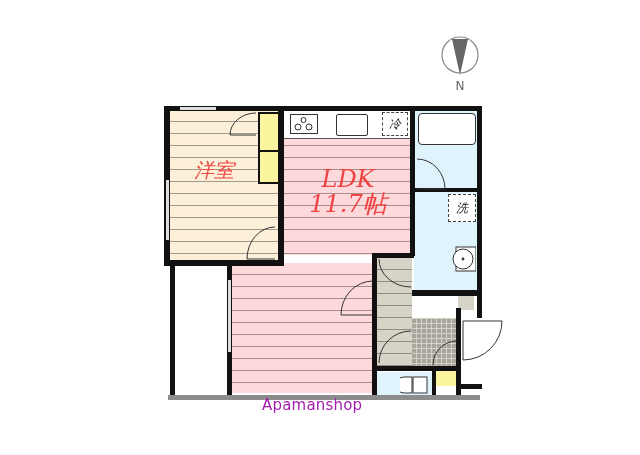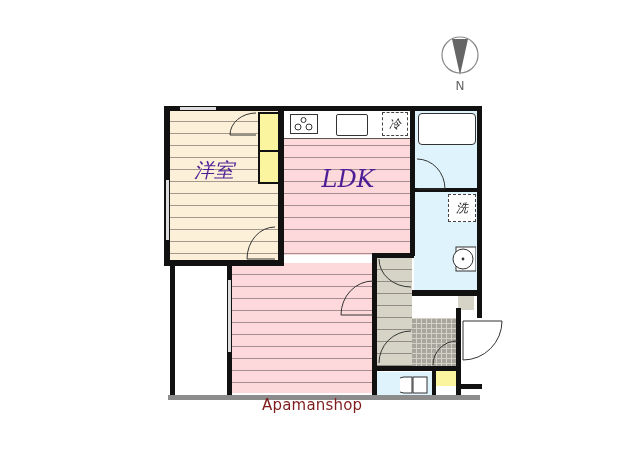--- a/index.html
+++ b/index.html
@@ -1,21 +1,21 @@
 <!DOCTYPE html>
 <html><head>
 <meta charset="utf-8">
 <style>
   html,body{margin:0;padding:0;background:#ffffff;}
   body{width:640px;height:455px;position:relative;overflow:hidden;font-family:"DejaVu Serif",serif;}
   .abs{position:absolute;}
   .wall{position:absolute;background:#111;}
   .room{position:absolute;}
   .lines{background-image:repeating-linear-gradient(to bottom, transparent 0, transparent 11px, rgba(90,80,80,0.55) 11px, rgba(90,80,80,0.55) 12px);}
-  .label{position:absolute;font-style:italic;color:#4c1d95;text-align:center;line-height:1.05;}
+  .label{position:absolute;font-style:italic;color:#ef4444;text-align:center;line-height:1.05;}
   .tile{background-color:#a8a59c;background-image:
       repeating-linear-gradient(0deg, transparent 0, transparent 4px, #d4d2c8 4px, #d4d2c8 5px),
       repeating-linear-gradient(90deg, transparent 0, transparent 4px, #d4d2c8 4px, #d4d2c8 5px);}
   .dashbox{position:absolute;border:1px dashed #444;background:#fff;font-size:12px;font-style:italic;text-align:center;color:#222;}
 </style>
 </head>
 <body>
 
 <div class="abs" style="left:440px;top:33px;width:40px;height:60px;">
   <svg width="40" height="46" viewBox="0 0 40 46" style="position:absolute;left:0;top:0;">
@@ -121,16 +121,17 @@
     </svg>
   <svg class="abs" style="left:302px;top:220px;" width="42" height="42" viewBox="0 0 42 42">
       <path d="M1 1 H40 A39 39 0 0 1 1 40 Z" fill="#fff" stroke="#333"></path>
     </svg>
 
   <div class="label" style="left:14px;top:60px;width:80px;font-size:20px;">
     <div>洋室</div>
   </div>
   <div class="label" style="left:126px;top:67px;width:124px;font-size:24px;">
     <div>LDK</div>
+    <div>11.7帖</div>
   </div>
 </div>
 
-<div class="abs" style="left:262px;top:396px;font-family:'DejaVu Sans',sans-serif;font-size:15px;color:#7f1d1d;letter-spacing:0.2px;">Apamanshop</div>
+<div class="abs" style="left:262px;top:396px;font-family:'DejaVu Sans',sans-serif;font-size:15px;color:#a21caf;letter-spacing:0.2px;">Apamanshop</div>
 
 </body></html>

